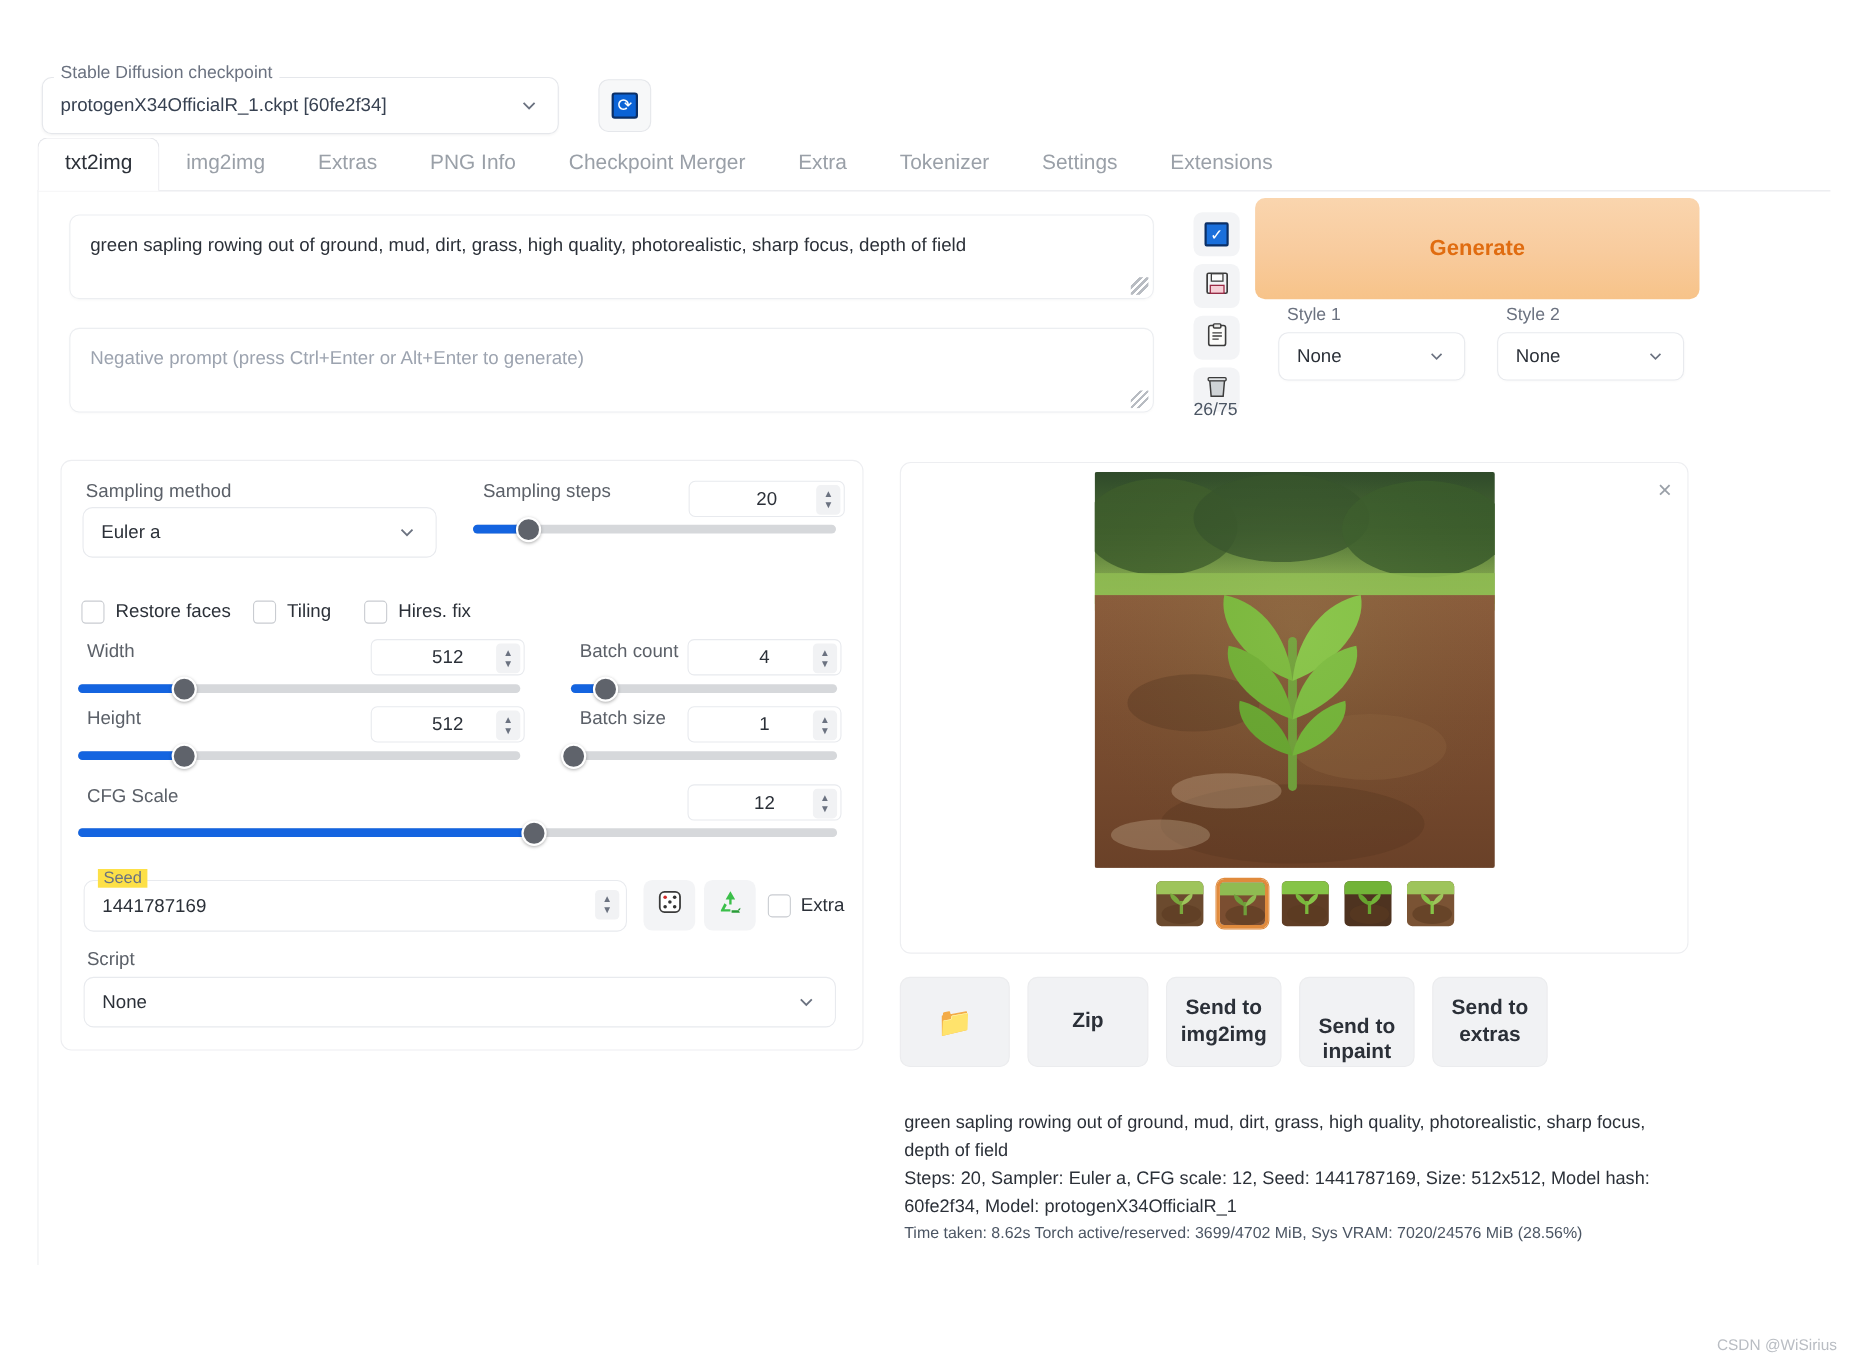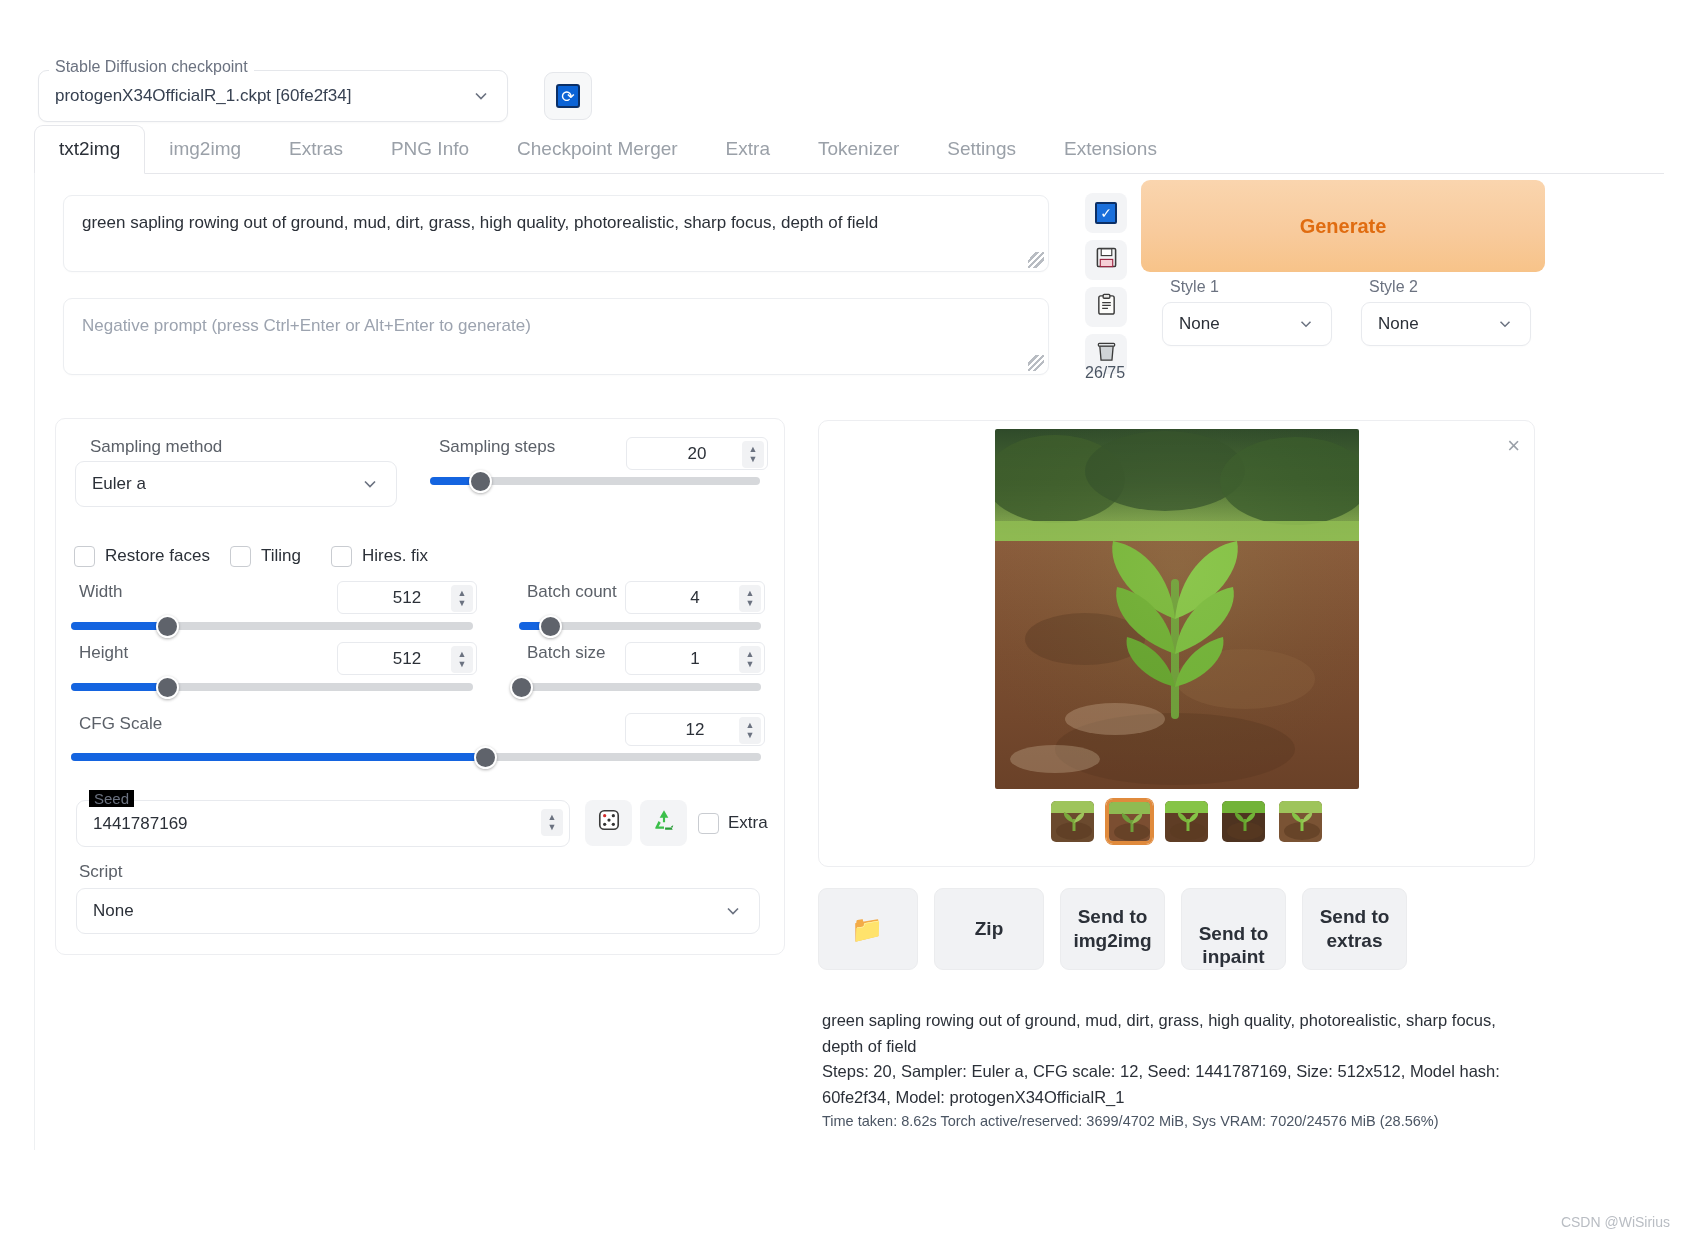--- a/index.html
+++ b/index.html
@@ -128,21 +128,21 @@
   }
   .cb { position:absolute; width:21px; height:21px; border:1.5px solid #c9ccd1; border-radius:4px; background:#fff; cursor:pointer; }
   .cb-lbl { position:absolute; font-size:17px; color:#2b3038; }
 
   
   .seed-field {
     position:absolute; left:76px; top:800px; width:494px; height:47px;
     border:1px solid #e8eaee; border-radius:9px; background:#fff;
     display:flex; align-items:center; padding:0 16px; font-size:17px; color:#2b3038;
   }
-  .seed-legend { position:absolute; left:12px; top:-11px; background:#000000; padding:0 5px; font-size:15px; color:#6b7280; }
+  .seed-legend { position:absolute; left:12px; top:-11px; background:#fde047; padding:0 5px; font-size:15px; color:#6b7280; }
   .icon-btn {
     position:absolute; width:47px; height:46px; border-radius:8px; background:#f3f4f6;
     display:flex; align-items:center; justify-content:center; cursor:pointer; font-size:22px;
   }
   .script-sel {
     position:absolute; left:76px; top:888px; width:684px; height:46px;
     border:1px solid #e8eaee; border-radius:9px; background:#fff;
     display:flex; align-items:center; padding:0 16px; font-size:17px; color:#2b3038; cursor:pointer;
   }
 
@@ -273,21 +273,21 @@
     <span>None</span>
     <span class="chev">
       <svg width="18" height="18" viewBox="0 0 24 24" fill="none" stroke="#6b7280" stroke-width="2">
           <path d="M6 9l6 6 6-6"></path>
         </svg>
     </span>
   </div>
 
   <div class="settings-card"></div>
 
-  <div class="lbl" style="left:90px; top:437px;">Sampling method</div>
+  <div class="lbl" style="left:78px; top:437px;">Sampling method</div>
   <div class="sel-box" style="left:75px; top:461px; width:322px;">
     <span>Euler a</span>
     <span class="chev">
       <svg width="20" height="20" viewBox="0 0 24 24" fill="none" stroke="#6b7280" stroke-width="2">
           <path d="M6 9l6 6 6-6"></path>
         </svg>
     </span>
   </div>
 
   <div class="lbl" style="left:439px; top:437px;">Sampling steps</div>

